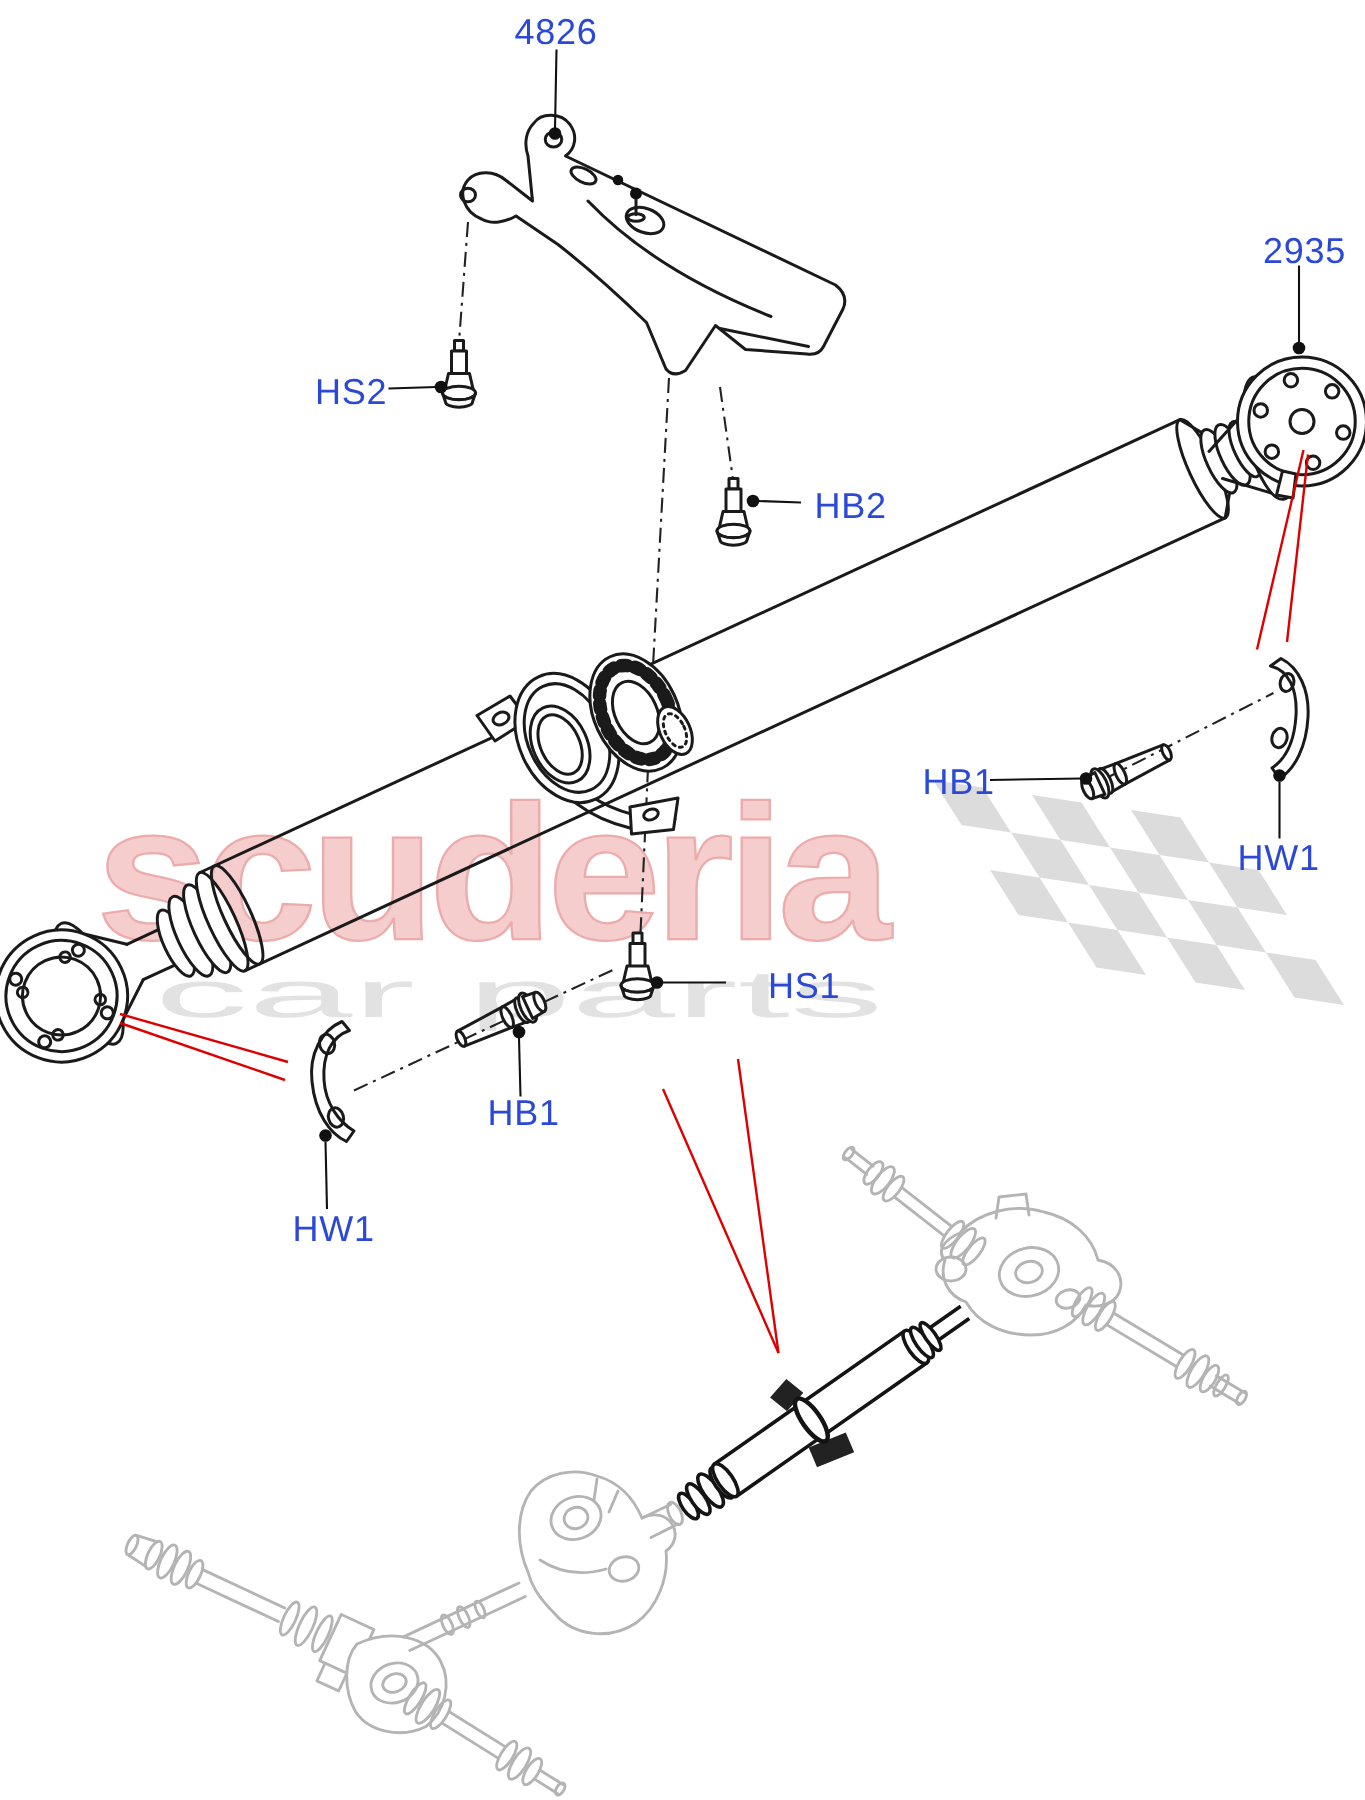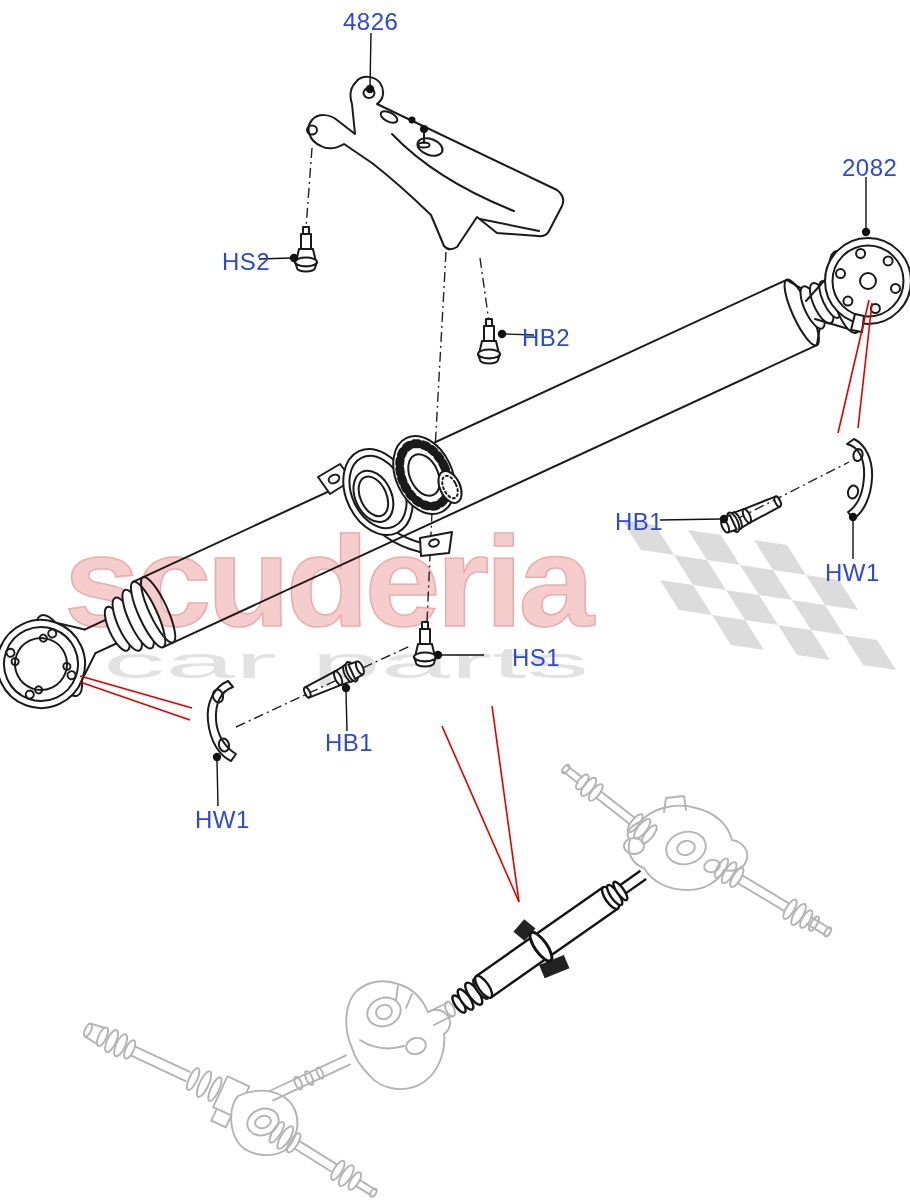--- a/index.html
+++ b/index.html
@@ -321,22 +321,22 @@
     <path d="M 80,676 L 192,708"></path>
     <path d="M 80,682 L 190,720"></path>
     <path d="M 869,300 L 838,433"></path>
     <path d="M 872,303 L 858,428"></path>
     <path d="M 442,726 L 519,902"></path>
     <path d="M 492,706 L 519,902"></path>
   </g>
 </svg>
 
 <div class="lbl" style="left:343px; top:8px">4826</div>
-<div class="lbl" style="left:842px; top:154px">2082</div>
-<div class="lbl" style="left:222px; top:248px">HS2</div>
-<div class="lbl" style="left:522px; top:324px">HB2</div>
+<div class="lbl" style="left:842px; top:154px">2935</div>
+<div class="lbl" style="left:210px; top:248px">HS2</div>
+<div class="lbl" style="left:543px; top:324px">HB2</div>
 <div class="lbl" style="left:512px; top:644px">HS1</div>
 <div class="lbl" style="left:325px; top:729px">HB1</div>
 <div class="lbl" style="left:195px; top:806px">HW1</div>
 <div class="lbl" style="left:615px; top:508px">HB1</div>
 <div class="lbl" style="left:825px; top:559px">HW1</div>
 
 </div>
 
 </body></html>

